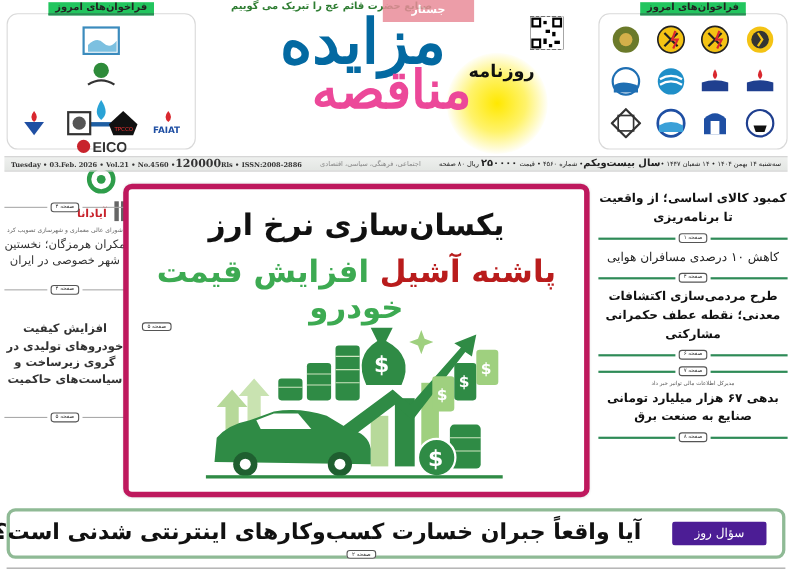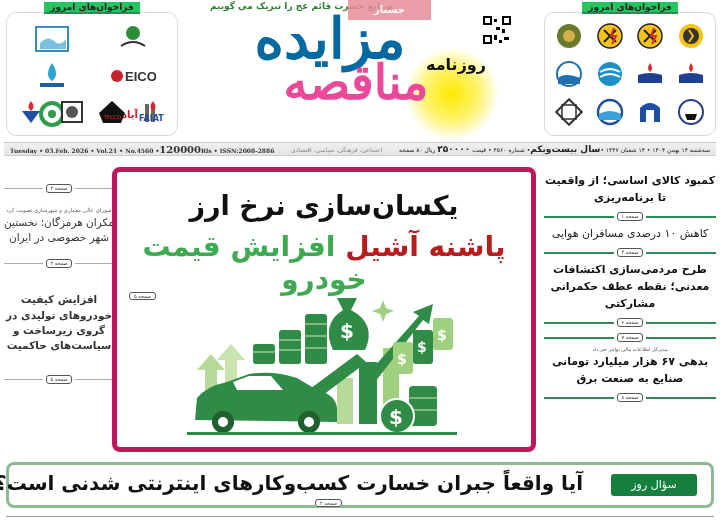--- a/index.html
+++ b/index.html
@@ -2,21 +2,21 @@
 <html><head>
 <meta charset="utf-8">
 <style>
 *{box-sizing:border-box;margin:0;padding:0}
 html,body{width:720px;height:526px;overflow:hidden;background:#fff;font-family:"DejaVu Sans",sans-serif;color:#111}
 .page{position:relative;width:720px;height:526px;background:#fff}
 .logo-box{position:absolute;top:12px;width:172px;height:124px;border:1px solid #d9d9d9;border-radius:10px;background:#fff}
 .logo-box-title{position:absolute;top:-11px;left:0;right:0;text-align:center;font-size:9px;font-weight:bold;color:#222;direction:rtl}
 .logo-box-title span{background:#22c55e;padding:0 6px;border-bottom:2px solid #2e8b57}
 .logo-grid{position:absolute;top:6px;left:6px;right:6px;bottom:6px;display:grid;grid-template-columns:repeat(4,1fr);grid-template-rows:repeat(3,1fr);gap:4px}
-.logo-grid.three{grid-template-columns:repeat(2,1fr)}
+.logo-grid.three{grid-template-columns:repeat(1,1fr)}
 .logo{display:flex;align-items:center;justify-content:center}
 .mast{position:absolute;left:180px;top:0;width:360px;height:138px}
 .slogan{position:absolute;top:1px;left:30px;font-size:9px;color:#2e7d32;font-weight:bold;direction:rtl;white-space:nowrap}
 .jostar{position:absolute;top:0;left:168px;width:83px;height:20px;background:#e98c9a;color:#fff;font-size:10px;font-weight:bold;text-align:center;line-height:20px;opacity:.85}
 .qr{position:absolute;top:15px;left:302px;width:30px;height:30px;background:repeating-linear-gradient(90deg,#000 0 3px,#fff 3px 5px),#000}
 .sun{position:absolute;top:48px;left:226px;width:92px;height:92px;border-radius:50%;background:radial-gradient(circle,#ffe800 0%,#fff36b 40%,rgba(255,255,255,0) 72%)}
 .ruznameh{position:absolute;top:55px;left:246px;font-size:16px;font-weight:bold;color:#111;direction:rtl}
 .title-blue{position:absolute;top:10px;left:0;width:180px;text-align:center;font-size:56px;font-weight:bold;color:#0369a1;direction:rtl;line-height:1;font-family:"DejaVu Serif",serif}
 .title-red{position:absolute;top:58px;left:-4px;width:360px;text-align:center;font-size:48px;font-weight:bold;color:#ec4899;direction:rtl;line-height:1;font-family:"DejaVu Serif",serif;letter-spacing:-2px}
 .dateline{position:absolute;top:142px;left:4px;width:712px;height:14px;background:linear-gradient(#eef0ee,#e3e6e3);border-top:1px solid #ccc;border-bottom:1px solid #ccc;font-size:6px;display:flex;align-items:center;justify-content:space-between;padding:0 6px}
@@ -37,21 +37,21 @@
 .h2{position:absolute;top:58px;left:0;right:0;text-align:center;font-size:28px;font-weight:bold;direction:rtl;letter-spacing:-1px}
 .h2 .black{color:#b91c1c}.h2 .green{color:#3daa52}
 .main-ref{position:absolute;top:111px;left:12px}
 .main-ref span{font-size:5px;border:1px solid #555;border-radius:3px;padding:0 4px;line-height:7px;color:#333}
 .illus{position:absolute;left:70px;top:118px;width:280px;height:155px}
 .rightcol{position:absolute;left:544px;top:166px;width:172px;height:290px;direction:rtl;text-align:center}
 .rc-head{font-size:11px;font-weight:bold;line-height:1.55}
 .rc-sub{font-size:11px;line-height:1.55;color:#222}
 .rc-kicker{font-size:5px;color:#555;margin-bottom:1px}
 .question{position:absolute;left:6px;top:462px;width:708px;height:46px;border:3px solid #8fba95;border-radius:8px;background:#fff;direction:rtl}
-.q-badge{position:absolute;right:14px;top:9px;width:86px;height:22px;background:#15803d;color:#fff;font-size:11px;line-height:22px;text-align:center;clip-path:polygon(0 0,100% 0,100% 100%,0 100%,0 100%);border-radius:3px}
+.q-badge{position:absolute;right:14px;top:9px;width:86px;height:22px;background:#4c1d95;color:#fff;font-size:11px;line-height:22px;text-align:center;clip-path:polygon(0 0,100% 0,100% 100%,0 100%,0 100%);border-radius:3px}
 .q-badge::after{content:"";position:absolute;left:-9px;top:0;border-right:9px solid #2e8b57;border-top:11px solid transparent;border-bottom:11px solid transparent}
 .q-text{position:absolute;right:128px;top:6px;font-size:20px;font-weight:bold;color:#111;white-space:nowrap}
 .q-ref{position:absolute;left:306px;bottom:-4px}
 .q-ref span{font-size:5px;border:1px solid #555;border-radius:3px;padding:0 4px;line-height:7px;background:#fff;color:#333}
 .bottom-line{position:absolute;left:6px;top:516px;width:708px;height:1px;background:#999}
 </style>
 </head>
 <body>
 
 <div class="page">

